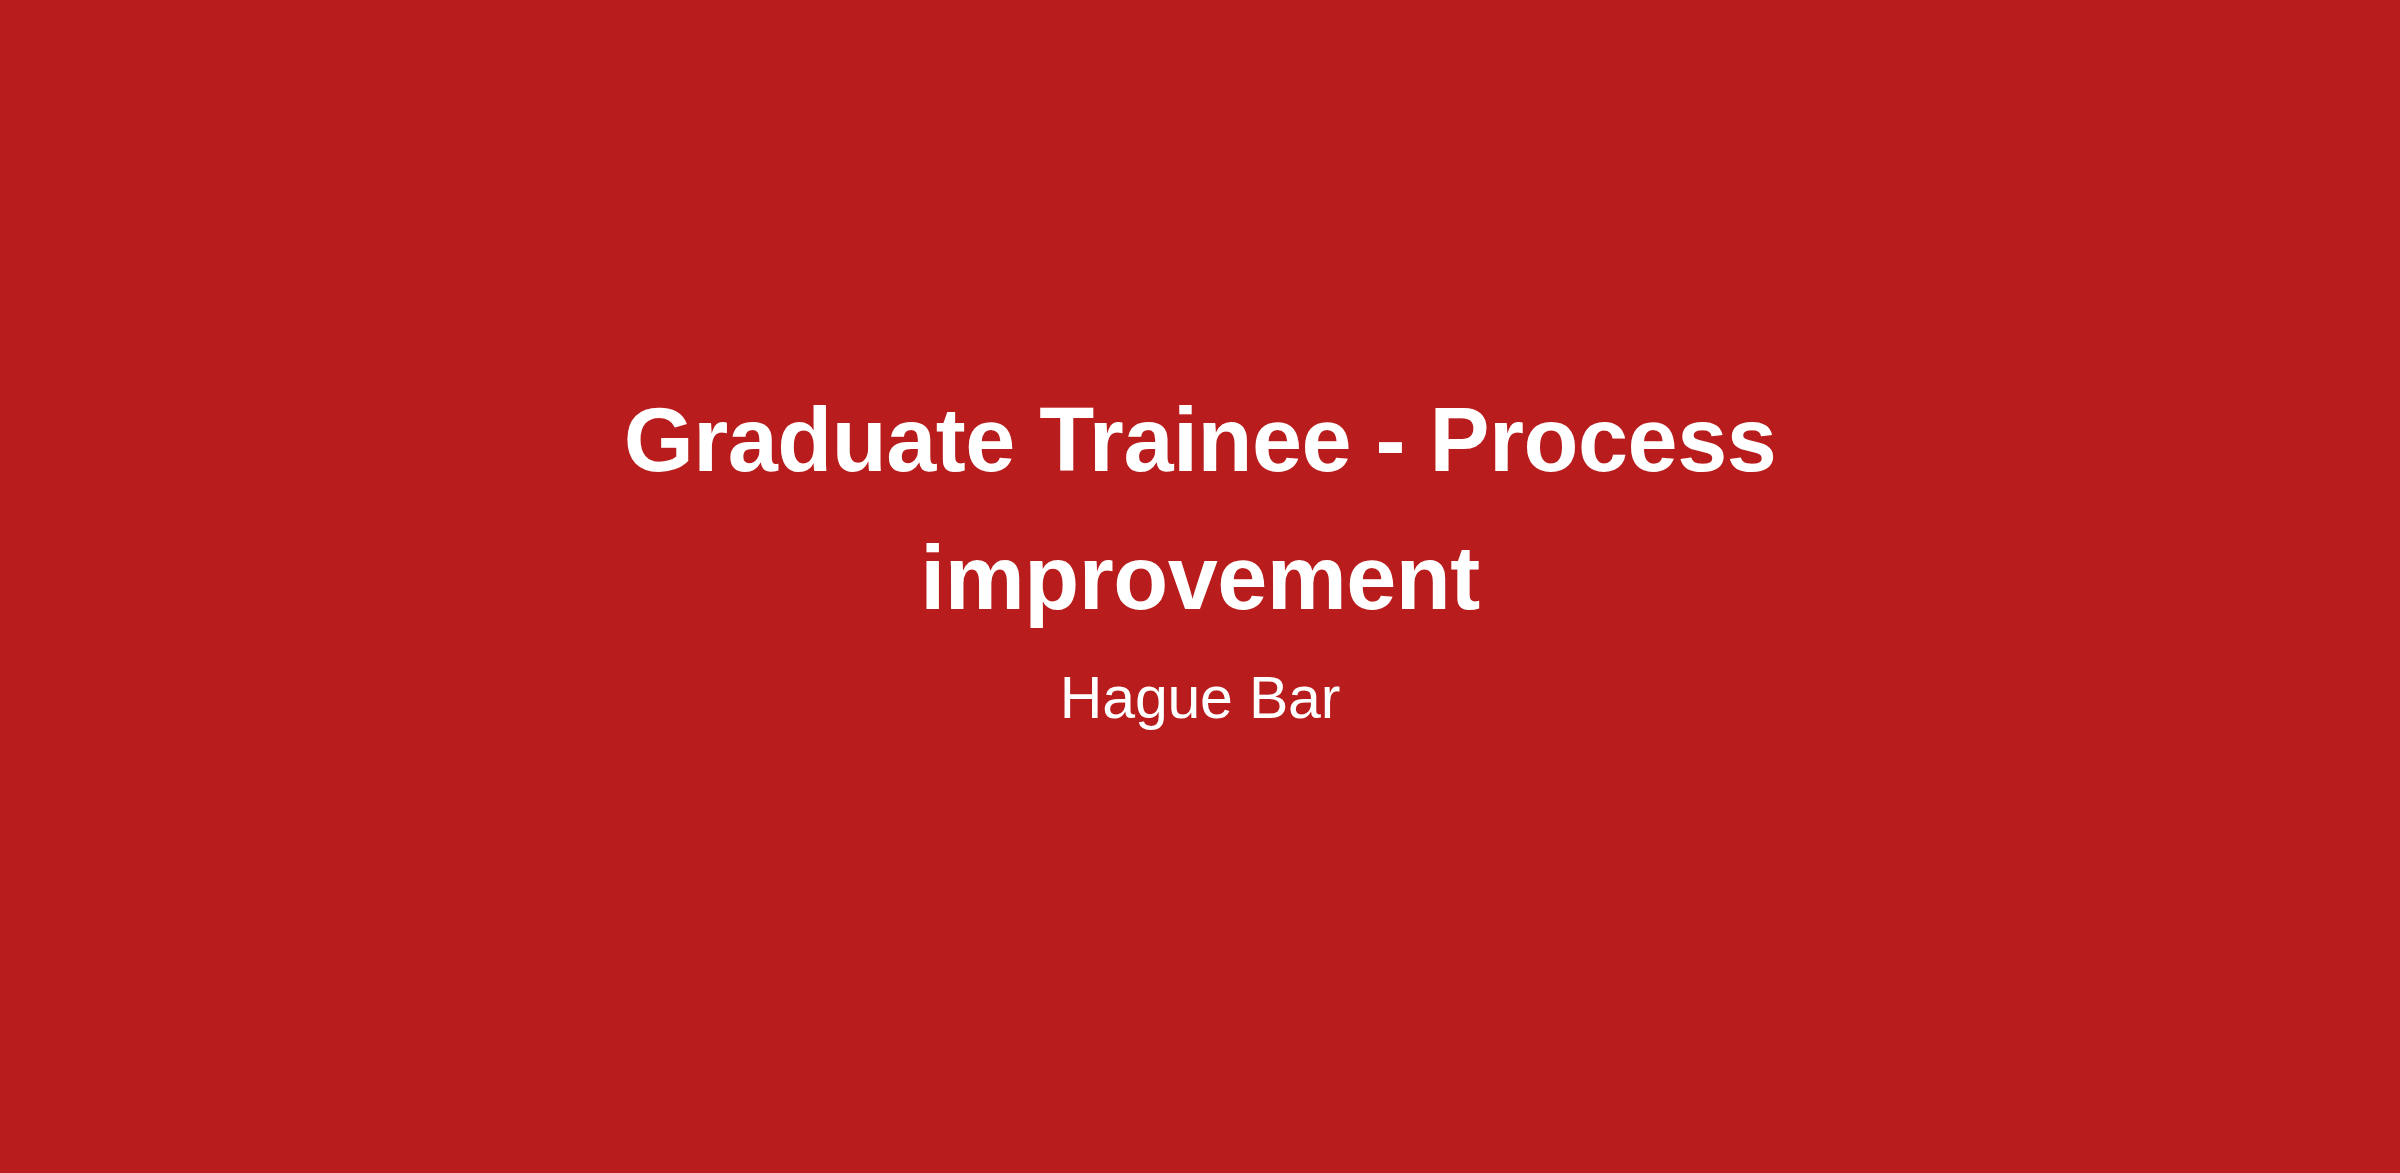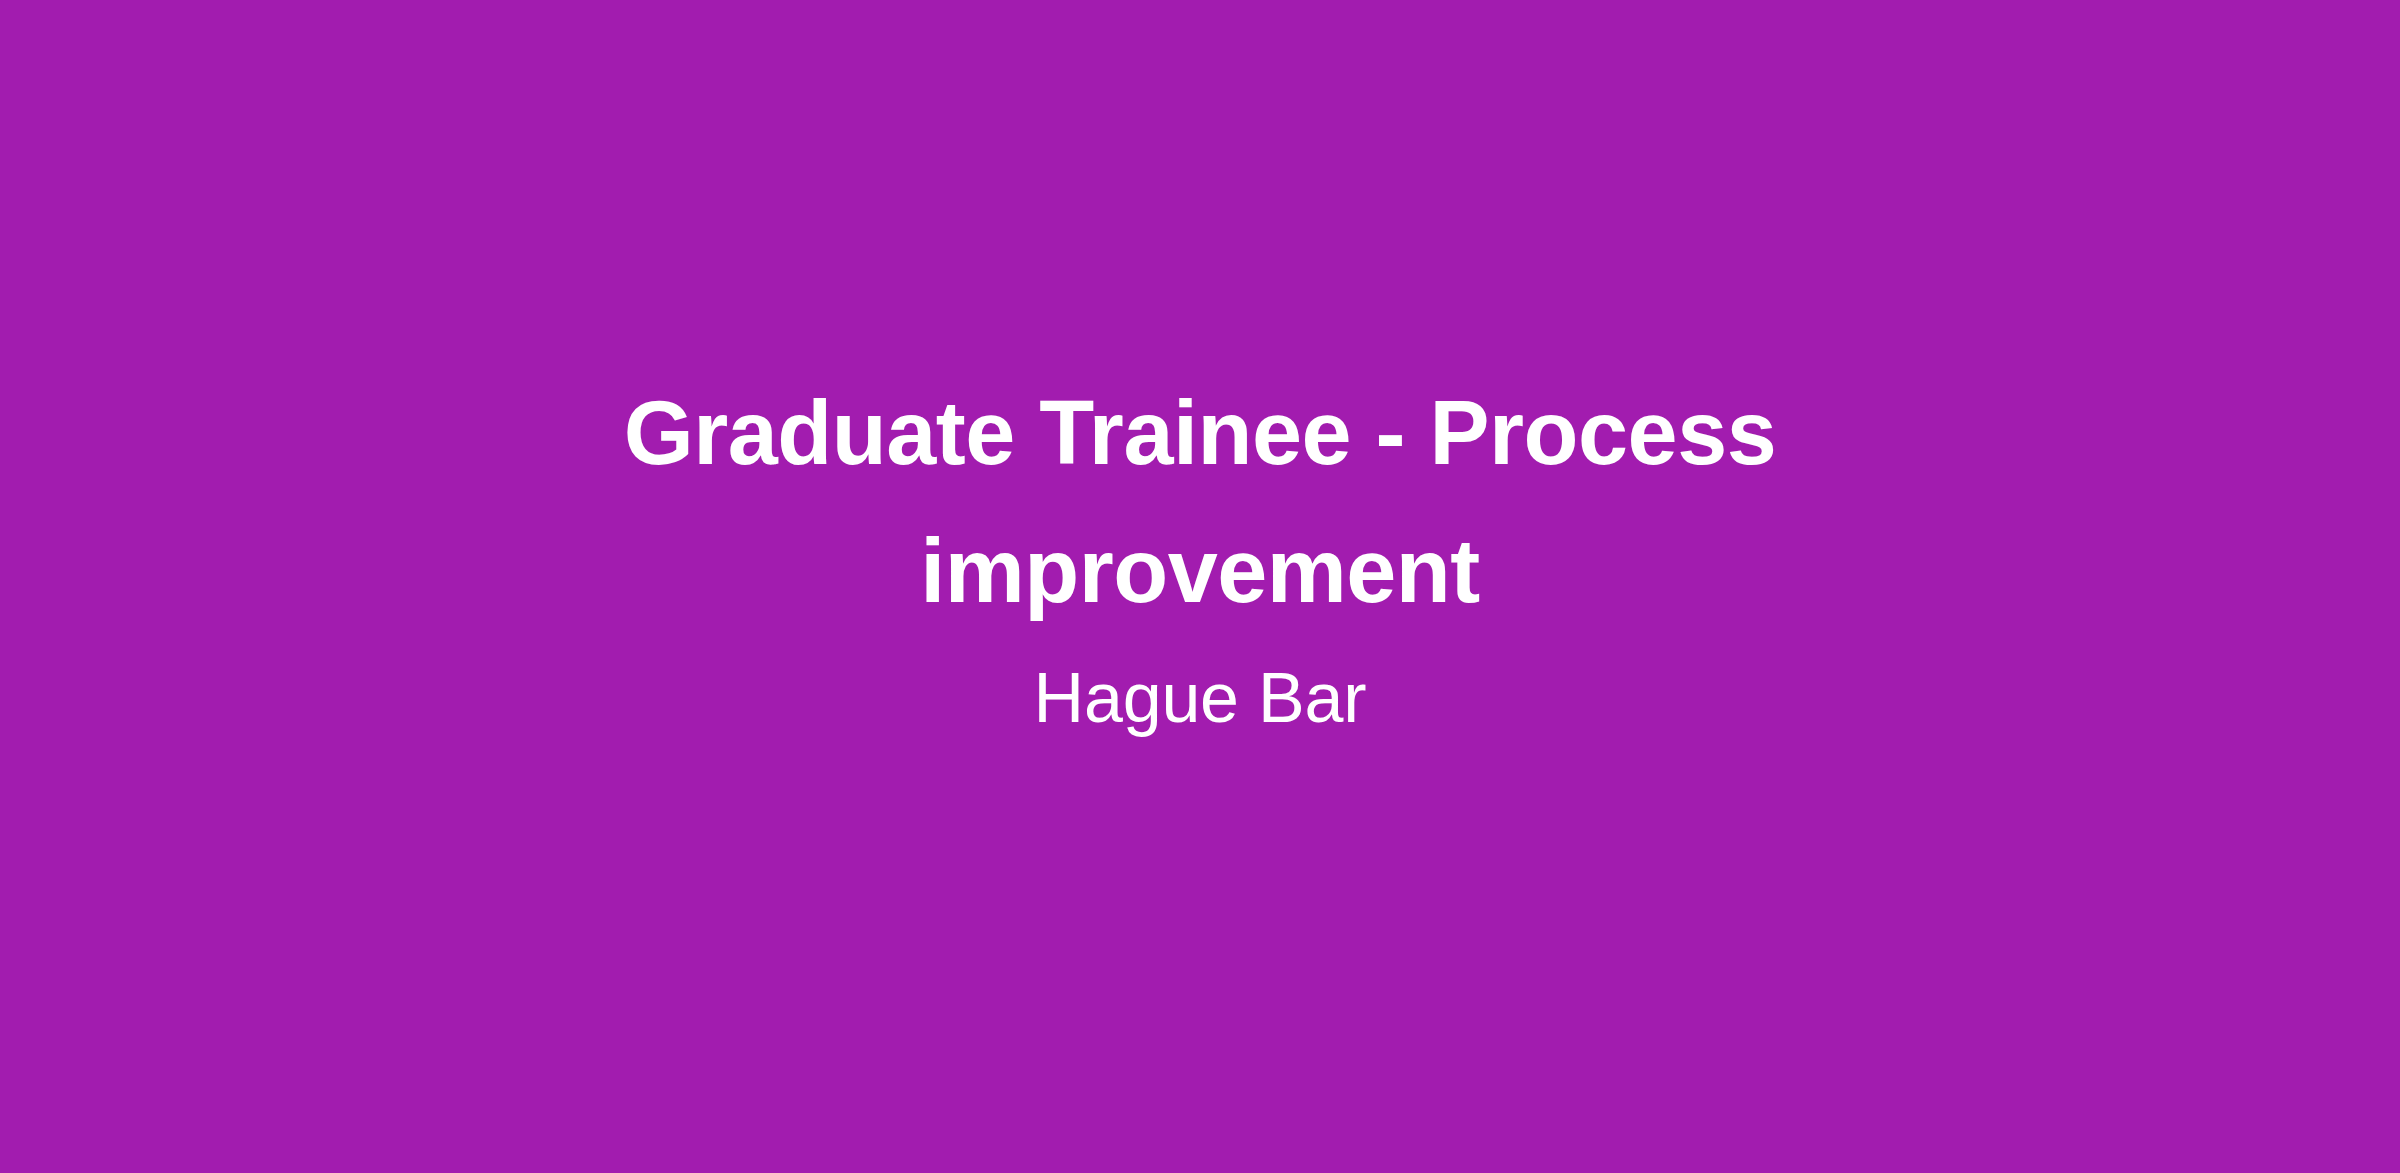--- a/index.html
+++ b/index.html
@@ -49,30 +49,30 @@
     letter-spacing: -0.5px;
     color: #ffffff;
     text-align: center;
     word-wrap: break-word;
   }
 
   .hero-subtitle {
     margin: 0;
     padding-top: 14px;
     max-width: 1620px;
-    font-size: 70px;
+    font-size: 59px;
     font-weight: 400;
     line-height: 1.28;
     letter-spacing: -0.2px;
     color: #ffffff;
     text-align: center;
     word-wrap: break-word;
   }
 </style>
 </head>
 <body style="background: rgb(37, 81, 121);">
 
-<div class="slide" style="background: #a21caf;">
+<div class="slide" style="background: #b91c1c;">
   <div class="hero">
     <h1 class="hero-title" style="color: rgb(255, 255, 255);">Graduate Trainee - Process improvement</h1>
     <p class="hero-subtitle" style="color: rgb(255, 255, 255);">Hague Bar</p>
   </div>
 </div>
 
 </body></html>

